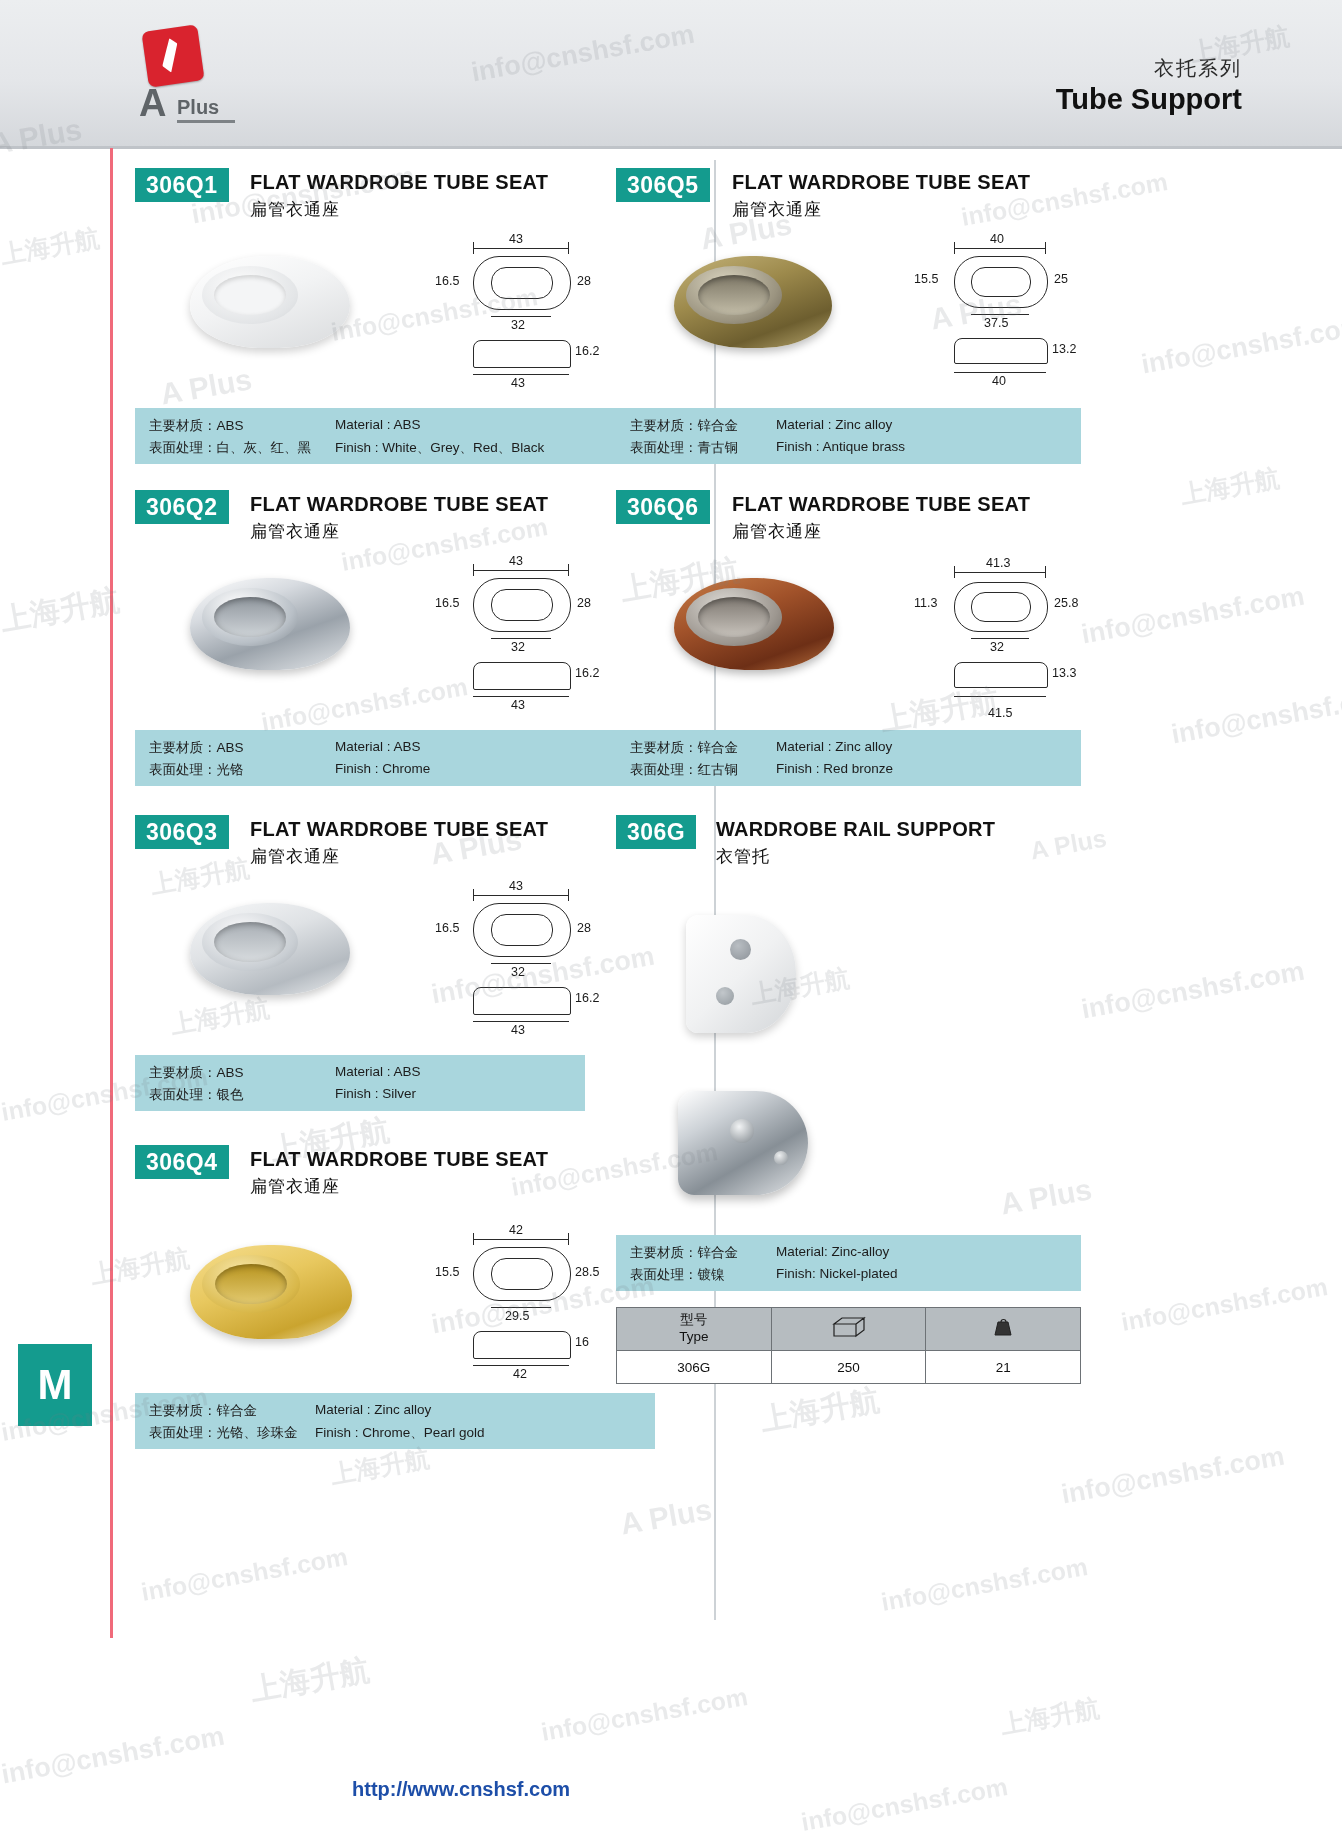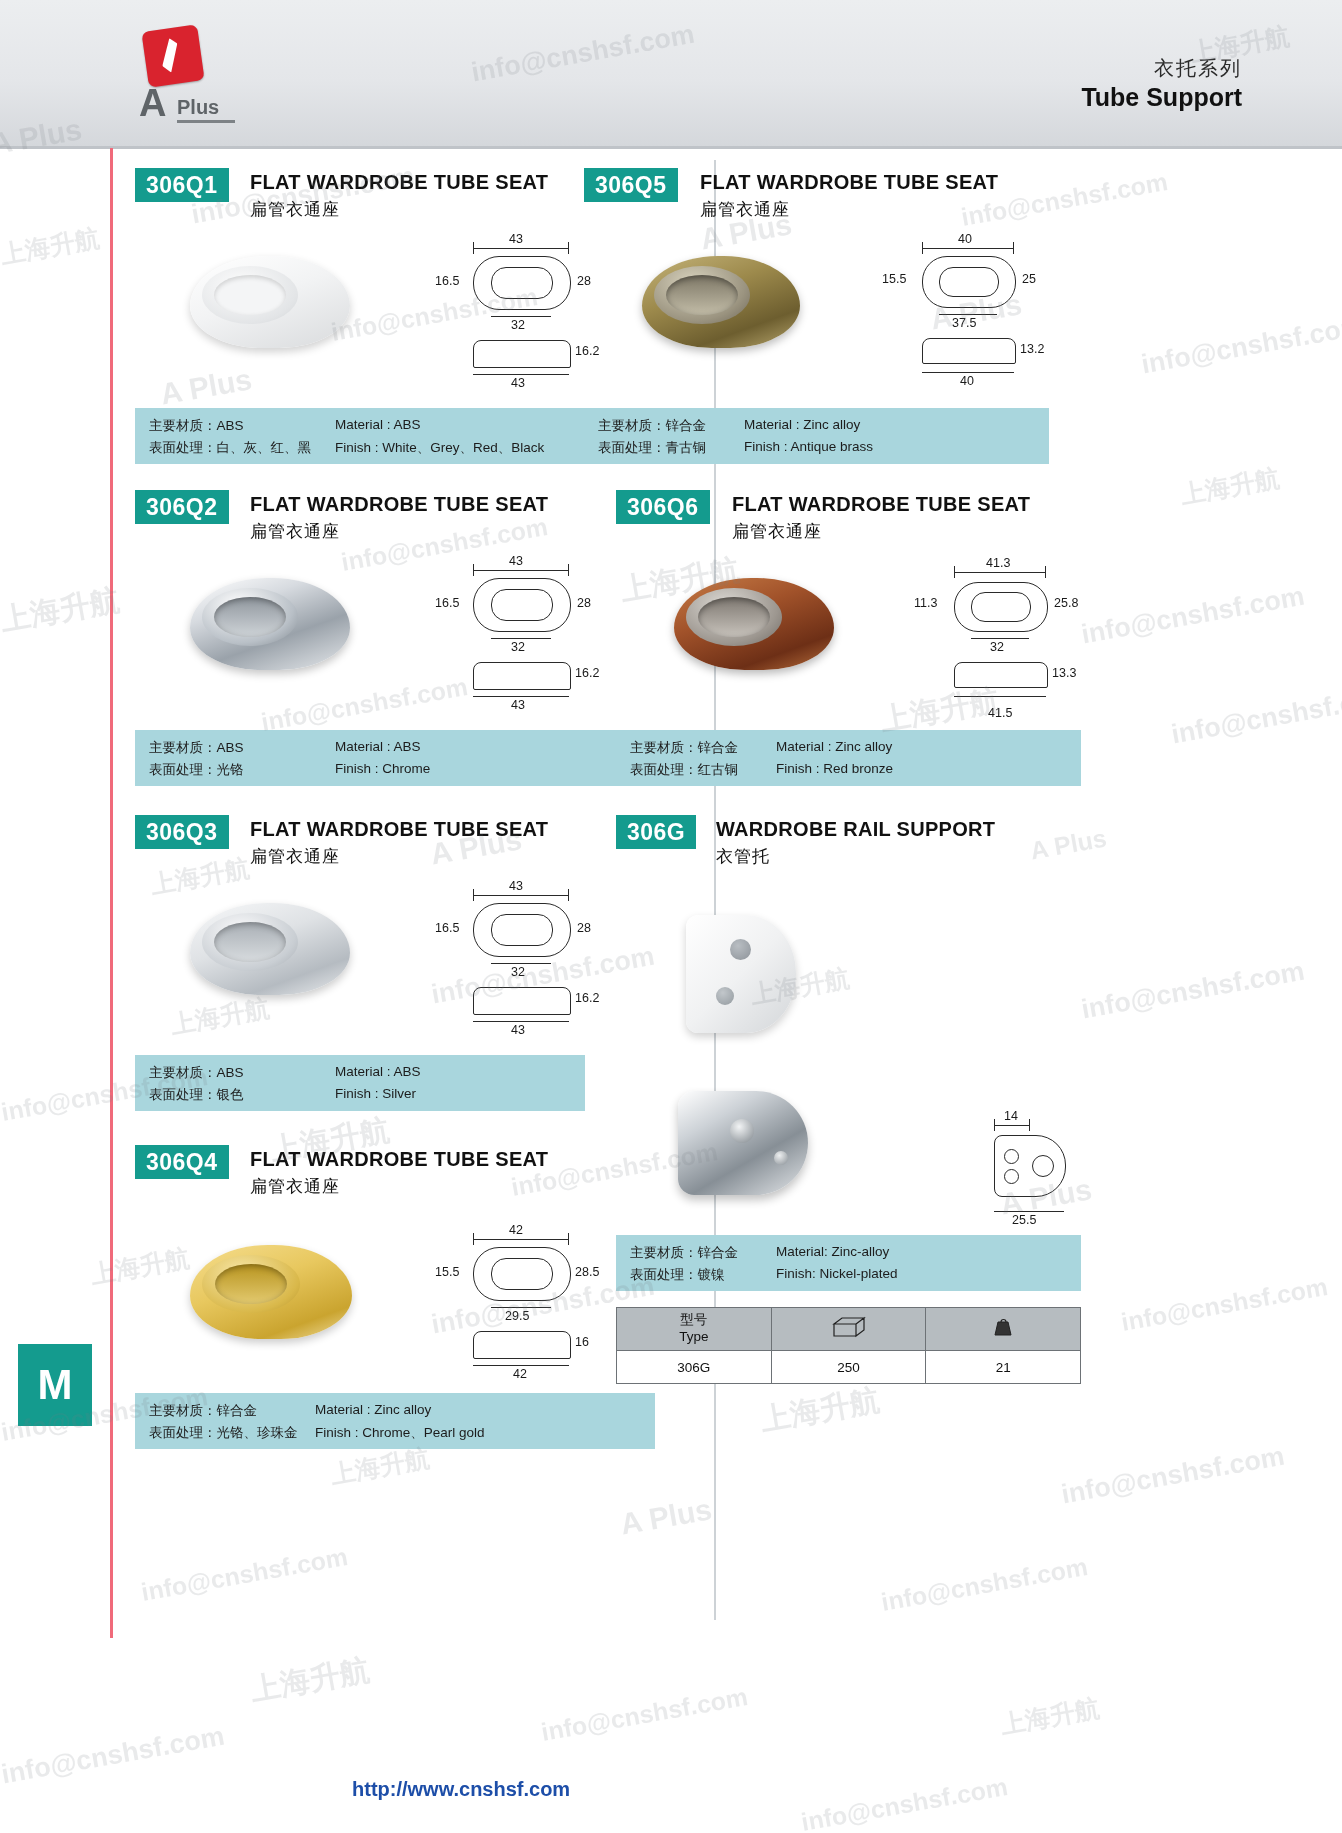--- a/index.html
+++ b/index.html
@@ -23,21 +23,21 @@
   .header-rule{position:absolute;left:0;top:146px;width:1342px;height:3px;background:#bfc3c8;}
   .logo{position:absolute;left:133px;top:28px;width:110px;height:92px;}
   .logo-mark{position:absolute;left:12px;top:0;width:56px;height:56px;background:#d9232e;
     border-radius:7px;transform:rotate(-8deg);box-shadow:0 1px 2px rgba(0,0,0,.3);}
   .logo-mark:after{content:"";position:absolute;left:16px;top:10px;width:18px;height:34px;
     background:#fff;clip-path:polygon(60% 0,100% 18%,44% 100%,0 78%);}
   .logo-a{position:absolute;left:6px;top:56px;font-size:38px;font-weight:bold;color:#5f6468;line-height:1;}
   .logo-plus{position:absolute;left:44px;top:68px;font-size:20px;font-weight:bold;color:#5f6468;}
   .logo-underline{position:absolute;left:44px;top:92px;width:58px;height:3px;background:#7d8286;}
   .hdr-cn{position:absolute;right:100px;top:55px;font-size:20px;color:#2b2b2b;letter-spacing:2px;text-align:right;}
-  .hdr-en{position:absolute;right:100px;top:83px;font-size:25px;font-weight:bold;color:#111;text-align:center;}
+  .hdr-en{position:absolute;right:100px;top:83px;font-size:29px;font-weight:bold;color:#111;text-align:center;}
 
   
   .left-rail{position:absolute;left:110px;top:148px;width:3px;height:1490px;background:#f06a7a;}
   .mid-rail{position:absolute;left:714px;top:160px;width:2px;height:1460px;background:#cdd2d6;}
   .tab-m{position:absolute;left:18px;top:1344px;width:74px;height:82px;background:#149b8e;
     color:#fff;font-size:42px;font-weight:bold;display:flex;align-items:center;justify-content:center;}
 
   
   .prod{position:absolute;}
   .code{position:absolute;left:0;top:0;height:34px;background:#149b8e;color:#fff;
@@ -237,21 +237,21 @@
     </div>
 
     <div class="specbar" style="left:0px;top:248px;width:520px;height:56px;">
       <div class="sp" style="left:14px;top:9px;">主要材质：锌合金</div>
       <div class="sp" style="left:14px;top:31px;">表面处理：光铬、珍珠金</div>
       <div class="sp" style="left:180px;top:9px;">Material : Zinc alloy</div>
       <div class="sp" style="left:180px;top:31px;">Finish : Chrome、Pearl gold</div>
     </div>
   </div>
 
-  <div class="prod" style="left:584px;top:168px;width:560px;height:300px;">
+  <div class="prod" style="left:616px;top:168px;width:560px;height:300px;">
     <div class="code">306Q5</div>
     <div class="title-en" style="left:116px;top:3px;">FLAT WARDROBE TUBE SEAT</div>
     <div class="title-cn" style="left:116px;top:30px;">扁管衣通座</div>
 
     <div class="photo" style="left:58px;top:88px;width:158px;height:92px;">
       <div class="oval-body" style="background:linear-gradient(160deg,#c4b37a 0%,#9d8a4c 38%,#6d5e2f 74%,#b9a86f 100%);box-shadow:0 4px 9px rgba(0,0,0,.25);"></div>
       <div class="oval-cap" style="left:12px;top:10px;width:96px;height:58px;background:radial-gradient(ellipse at 40% 30%,#d9d3be,#9b9480 65%,#6b6455);border-radius:50%;"></div>
       <div class="oval-cap" style="left:24px;top:19px;width:72px;height:40px;background:linear-gradient(180deg,#7d7766,#c3bda8);box-shadow:inset 0 2px 6px rgba(0,0,0,.4);border-radius:50%;"></div>
     </div>
 
@@ -327,32 +327,20 @@
       <div style="position:absolute;left:30px;top:72px;width:18px;height:18px;border-radius:50%;background:radial-gradient(circle at 38% 32%,#c2c7cb,#939a9f);"></div>
     </div>
 
     <div class="photo" style="left:62px;top:276px;width:130px;height:110px;">
       <div style="position:absolute;left:0;top:0;width:130px;height:104px;background:linear-gradient(150deg,#ffffff 0%,#cdd2d7 28%,#878f96 62%,#e4e7ea 100%);border-radius:16px 52px 52px 16px / 16px 52px 52px 16px;box-shadow:0 5px 10px rgba(0,0,0,.24);"></div>
       <div style="position:absolute;left:52px;top:28px;width:24px;height:24px;border-radius:50%;background:radial-gradient(circle at 38% 32%,#f2f4f5,#7f868c);"></div>
       <div style="position:absolute;left:96px;top:60px;width:14px;height:14px;border-radius:50%;background:radial-gradient(circle at 38% 32%,#eef0f1,#878e94);"></div>
     </div>
 
 
-    <div class="dwg" style="left:330px;top:292px;width:200px;height:130px;">
-      <div class="rrect" style="left:48px;top:28px;width:70px;height:60px;border-radius:8px 30px 30px 8px/8px 30px 30px 8px;"></div>
-      <div style="position:absolute;left:58px;top:42px;width:13px;height:13px;border:1.3px solid #2a2a2a;border-radius:50%;"></div>
-      <div style="position:absolute;left:58px;top:62px;width:13px;height:13px;border:1.3px solid #2a2a2a;border-radius:50%;"></div>
-      <div style="position:absolute;left:86px;top:48px;width:20px;height:20px;border:1.3px solid #2a2a2a;border-radius:50%;"></div>
-      <div class="lnl" style="left:48px;top:18px;width:36px;"></div>
-      <div class="lnv" style="left:48px;top:12px;height:12px;"></div>
-      <div class="lnv" style="left:83px;top:12px;height:12px;"></div>
-      <div class="dim" style="left:58px;top:2px;">14</div>
-      <div class="lnl" style="left:48px;top:104px;width:70px;"></div>
-      <div class="dim" style="left:66px;top:106px;">25.5</div>
-    </div>
 
     <div class="specbar" style="left:0px;top:420px;width:465px;height:56px;">
       <div class="sp" style="left:14px;top:9px;">主要材质：锌合金</div>
       <div class="sp" style="left:14px;top:31px;">表面处理：镀镍</div>
       <div class="sp" style="left:160px;top:9px;">Material: Zinc-alloy</div>
       <div class="sp" style="left:160px;top:31px;">Finish: Nickel-plated</div>
     </div>
   </div>
 
   <table class="ptable">

